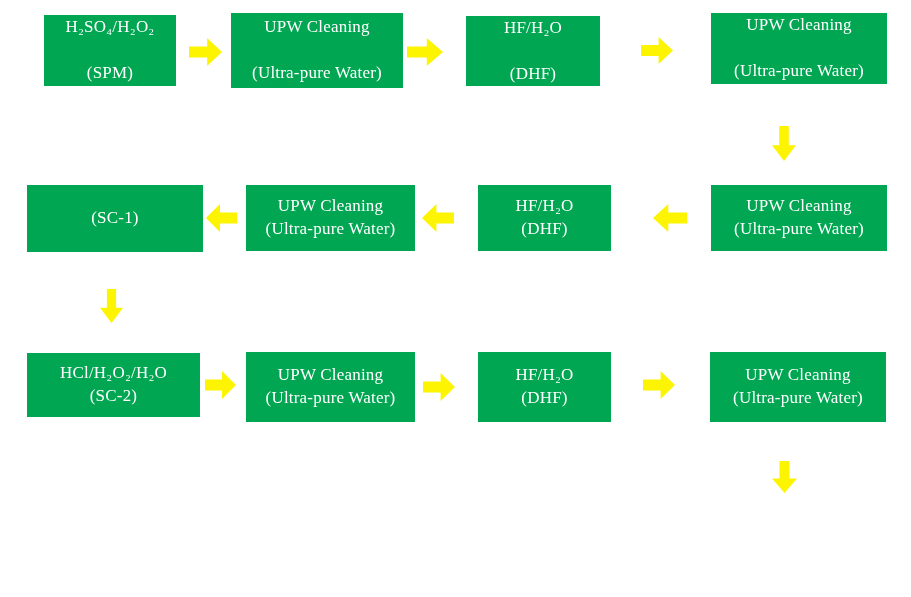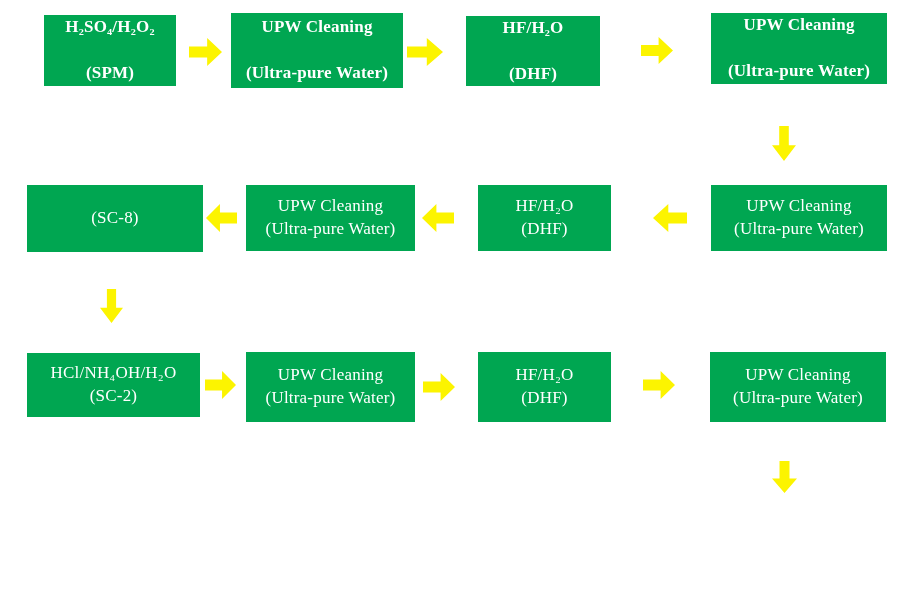--- a/index.html
+++ b/index.html
@@ -26,21 +26,21 @@
     color:var(--text);
     display:flex;
     flex-direction:column;
     align-items:center;
     justify-content:center;
     text-align:center;
     font-size:17px;
     line-height:1.35;
     letter-spacing:0.2px;
   }
-  .node.bold{font-weight:700;gap:23px;}
+  .node.bold{font-weight:400;gap:23px;}
   .arrow{position:absolute;background:var(--yellow);}
   .arrow.right{clip-path:polygon(0 30%,55% 30%,55% 0,100% 50%,55% 100%,55% 70%,0 70%);}
   .arrow.left{clip-path:polygon(100% 30%,45% 30%,45% 0,0 50%,45% 100%,45% 70%,100% 70%);}
   .arrow.down{clip-path:polygon(30% 0,70% 0,70% 55%,100% 55%,50% 100%,0 55%,30% 55%);}
 </style>
 </head>
 <body>
 
 <div class="canvas">
 
@@ -81,27 +81,27 @@
   </div>
   <div class="arrow left" style="left:422px;top:204px;width:32px;height:28px"></div>
 
   <div class="node" style="left:246px;top:185px;width:169px;height:66px">
     <div>UPW Cleaning</div>
     <div>(Ultra-pure Water)</div>
   </div>
   <div class="arrow left" style="left:206px;top:204px;width:31px;height:28px"></div>
 
   <div class="node" style="left:27px;top:185px;width:176px;height:67px">
-    <div>(SC-8)</div>
+    <div>(SC-1)</div>
   </div>
 
   <div class="arrow down" style="left:100px;top:289px;width:23px;height:34px"></div>
 
   <div class="node" style="left:27px;top:353px;width:173px;height:64px">
-    <div>HCl/NH₄OH/H₂O</div>
+    <div>HCl/H₂O₂/H₂O</div>
     <div>(SC-2)</div>
   </div>
   <div class="arrow right" style="left:205px;top:371px;width:31px;height:28px"></div>
 
   <div class="node" style="left:246px;top:352px;width:169px;height:70px">
     <div>UPW Cleaning</div>
     <div>(Ultra-pure Water)</div>
   </div>
   <div class="arrow right" style="left:423px;top:373px;width:32px;height:28px"></div>
 

